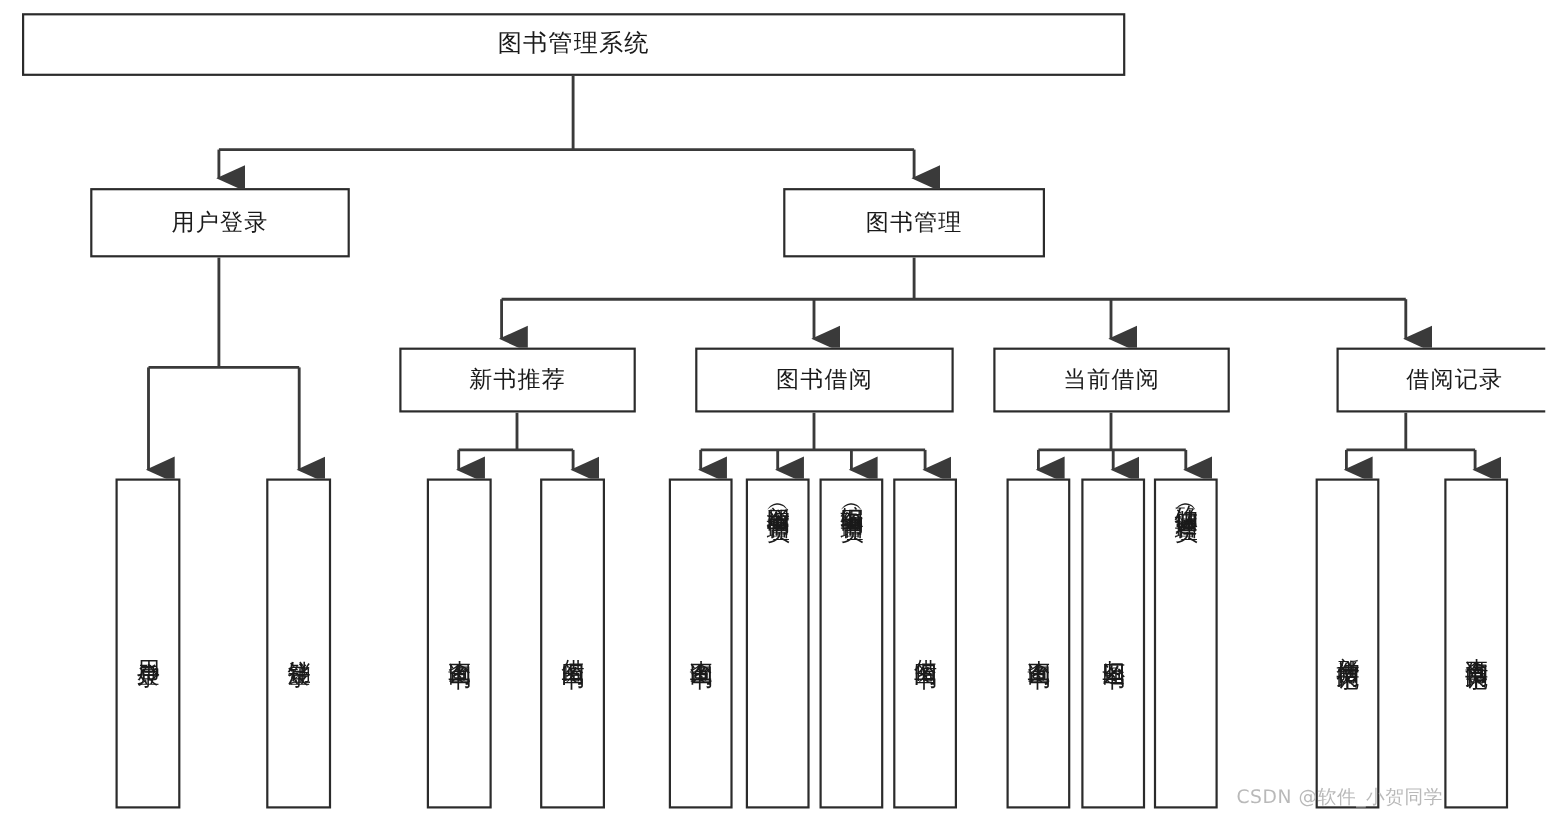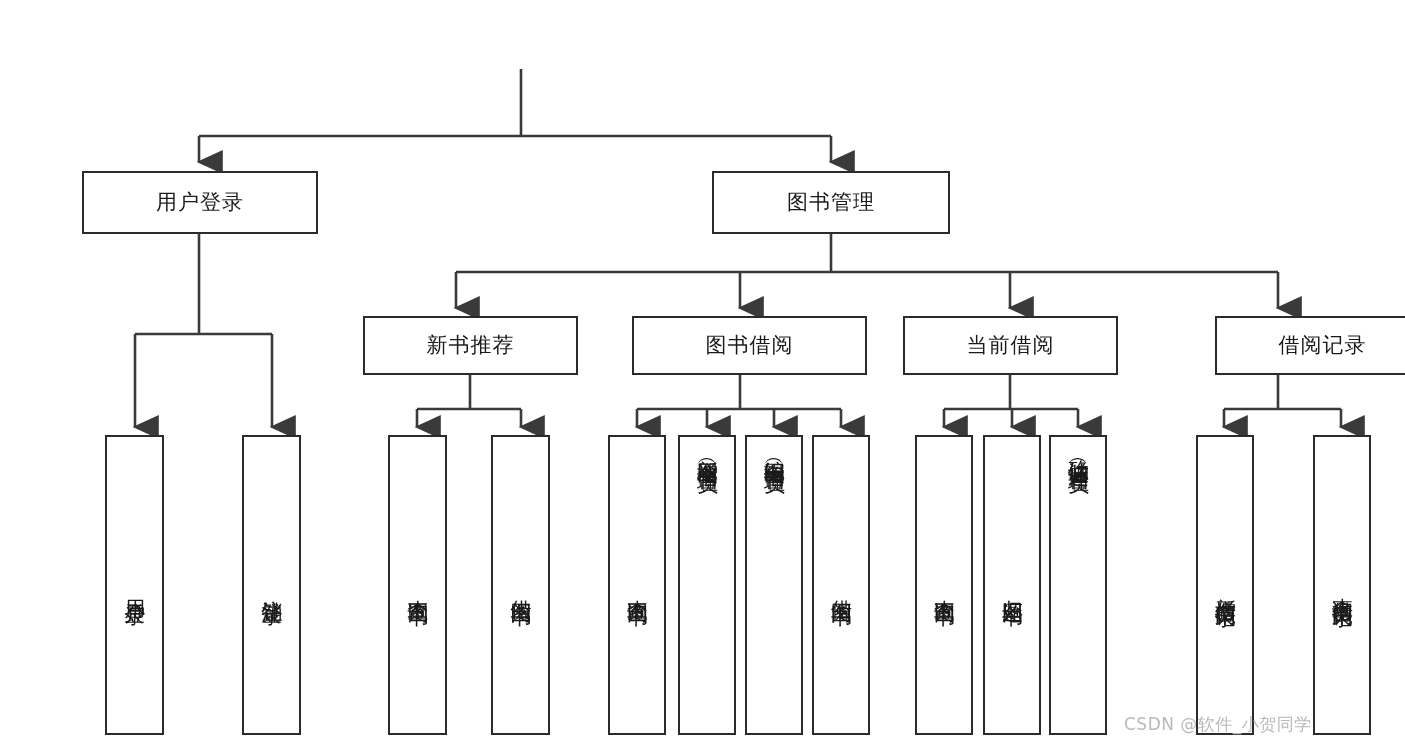--- a/index.html
+++ b/index.html
@@ -125,20 +125,23 @@
       <path d="M 1012 409 L 1012 427" marker-end="url(#arrow)"></path>
       <path d="M 1078 409 L 1078 427" marker-end="url(#arrow)"></path>
 
       <path d="M 1278 375 L 1278 409"></path>
       <path d="M 1224 409 L 1341 409"></path>
       <path d="M 1224 409 L 1224 427" marker-end="url(#arrow)"></path>
       <path d="M 1341 409 L 1341 427" marker-end="url(#arrow)"></path>
     </g>
   </svg>
 
+  <div class="node root horiz" style="left:20px; top:12px; width:1003px; height:57px;">
+    <span class="label">图书管理系统</span>
+  </div>
 
   <div class="node horiz" style="left:82px; top:171px; width:236px; height:63px;">
     <span class="label">用户登录</span>
   </div>
 
   <div class="node horiz" style="left:712px; top:171px; width:238px; height:63px;text-align:center;">
     <span class="label">图书管理</span>
   </div>
 
   <div class="node horiz" style="left:363px; top:316px; width:215px; height:59px;text-align:right;">

